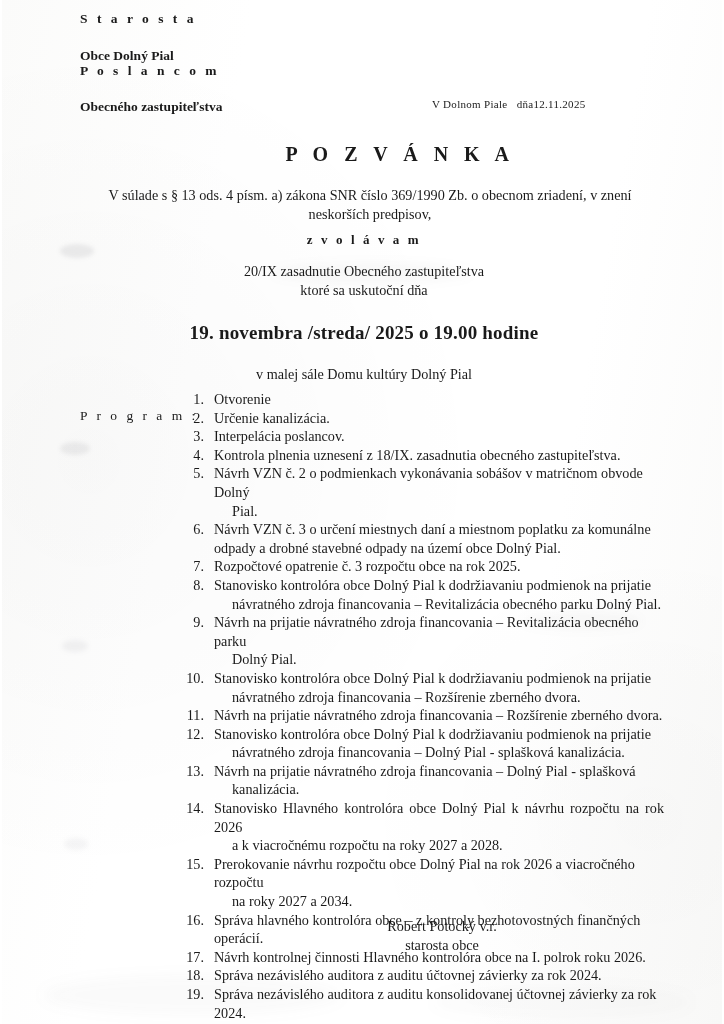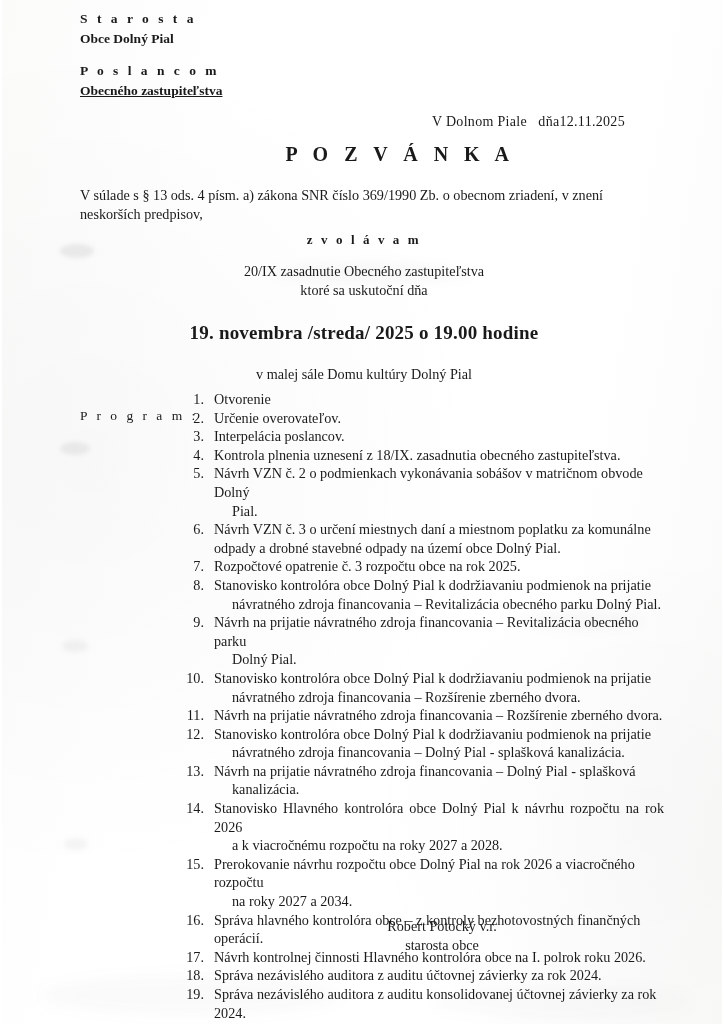--- a/index.html
+++ b/index.html
@@ -48,38 +48,37 @@
     font-weight: bold;
     font-size: 13.5px;
     line-height: 17px;
     white-space: pre;
   }
   .spaced {
     letter-spacing: 3.0px;
   }
 
   .datestamp {
-    font-size: 14px;
+    font-size: 11px;
     white-space: pre;
     letter-spacing: 0.3px;
-    margin-top: 16px;
   }
 
   
   .title {
     font-weight: bold;
     font-size: 20px;
     letter-spacing: 5.5px;
     white-space: pre;
   }
 
   .intro {
     font-size: 14.2px;
     line-height: 19px;
-    text-align: left;
+    text-align: center;
   }
 
   .zvolavam {
     font-weight: bold;
     font-size: 13px;
     letter-spacing: 2.6px;
     white-space: pre;
   }
 
   .center-line {
@@ -147,26 +146,26 @@
   <div class="smudge s4"></div>
   <div class="smudge s5"></div>
   <div class="smudge s6"></div>
   <div class="smudge s7"></div>
   <div class="smudge s8"></div>
 
   <div class="content">
 
     <div class="abs" style="left:78px; top:10px;">
       <div class="hdr-line spaced">S t a r o s t a</div>
-      <div class="hdr-line" style="margin-top:3px;">Obce Dolný Pial</div>
+      <div class="hdr-line" style="margin-top:20px;">Obce Dolný Pial</div>
     </div>
 
     <div class="abs" style="left:78px; top:62px;">
       <div class="hdr-line spaced">P o s l a n c o m</div>
-      <div class="hdr-line" style="margin-top:3px;text-decoration:underline;">Obecného zastupiteľstva</div>
+      <div class="hdr-line" style="margin-top:19px;">Obecného zastupiteľstva</div>
     </div>
 
     <div class="abs datestamp" style="left:430px; top:98px;">V Dolnom Piale   dňa12.11.2025</div>
 
     <div class="abs title" style="left:0; top:143px; width:724px; text-align:center;padding-left:36px;">P O Z V Á N K A</div>
 
     <div class="abs intro" style="left:78px; top:186px; width:580px;">V súlade s § 13  ods. 4 písm. a)  zákona SNR číslo 369/1990 Zb. o obecnom zriadení, v znení neskorších predpisov,</div>
 
     <div class="abs zvolavam" style="left:0; top:232px; width:724px; text-align:center;">z v o l á v a m</div>
 
@@ -179,21 +178,21 @@
 
     <div class="abs program-label" style="left:78px; top:408px;">P r o g r a m :</div>
 
     <ol class="program abs" id="program-list" style="left:172px; top:390px; width:490px;">
         <li class="hang">
           <span class="num">1.</span>
           <span class="body">Otvorenie</span>
         </li>
         <li class="hang">
           <span class="num">2.</span>
-          <span class="body">Určenie overovateľov.</span>
+          <span class="body">Určenie kanalizácia.</span>
         </li>
         <li class="hang">
           <span class="num">3.</span>
           <span class="body">Interpelácia poslancov.</span>
         </li>
         <li class="hang">
           <span class="num">4.</span>
           <span class="body">Kontrola plnenia uznesení z 18/IX. zasadnutia obecného zastupiteľstva.</span>
         </li>
         <li class="hang">

